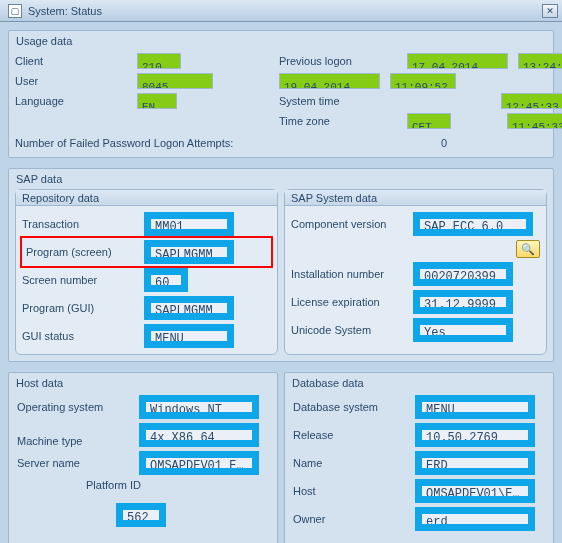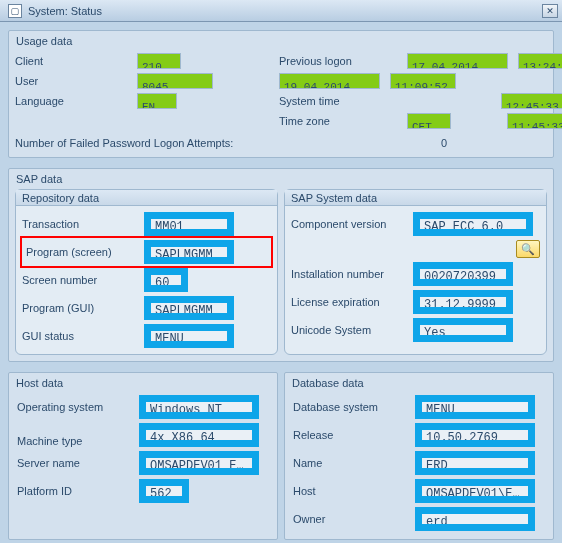--- a/index.html
+++ b/index.html
@@ -264,21 +264,21 @@
         <span class="pfield w120">Windows NT</span>
       </div>
       <div class="prow" style="padding-left:2px;align-items:flex-end;">
         <span class="plbl">Machine type</span>
         <span class="pfield w120">4x X86_64</span>
       </div>
       <div class="prow" style="padding-left:2px;">
         <span class="plbl">Server name</span>
         <span class="pfield w120">QMSAPDEV01_ERD…</span>
       </div>
-      <div class="prow" style="padding-left:2px;">
+      <div class="prow" style="padding-left:2px;flex-direction:column;">
         <span class="plbl">Platform ID</span>
         <span class="pfield" style="width:50px">562</span>
       </div>
       <div class="prow" style="height:18px;"></div>
     </div>
     <div class="group" style="flex:1;">
       <div class="group-title">Database data</div>
       <div class="prow" style="padding-left:2px;">
         <span class="plbl">Database system</span>
         <span class="pfield w120">MENU</span>

